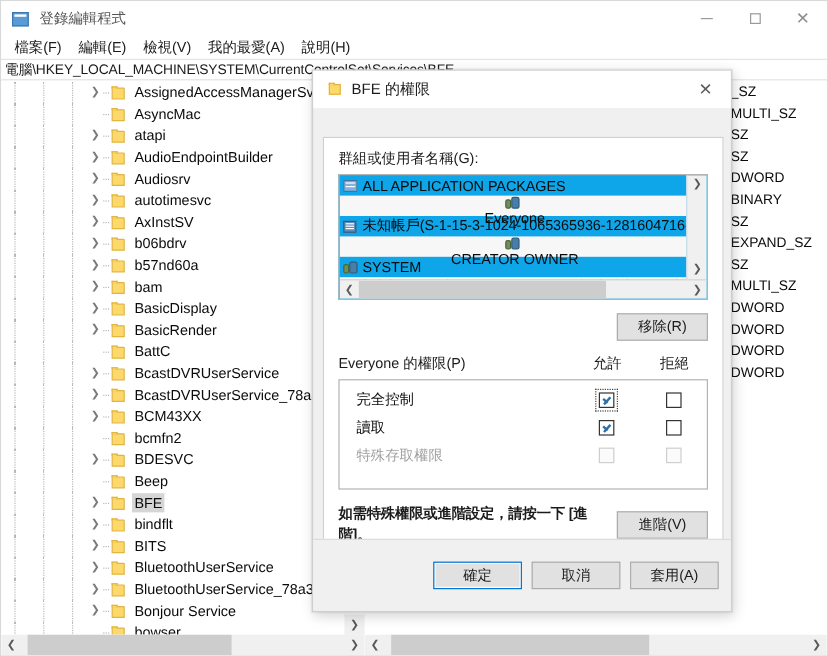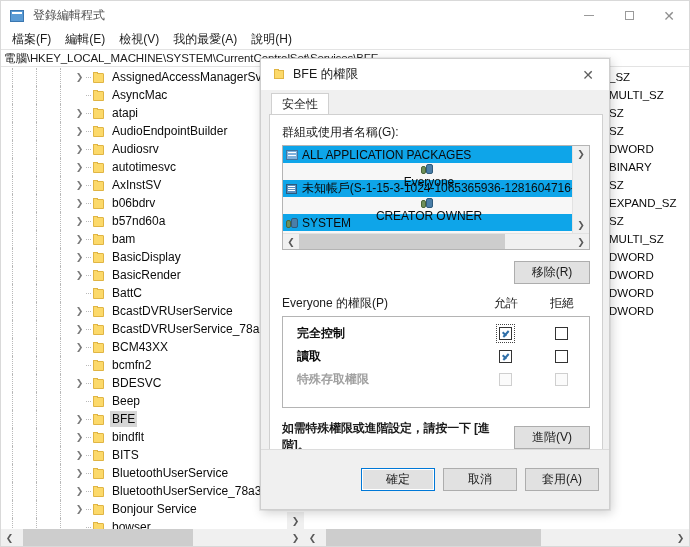--- a/index.html
+++ b/index.html
@@ -202,21 +202,21 @@
 
   .perm-head { display:flex; align-items:flex-end; margin-top:11px; }
   .perm-head .lbl { flex:1; font-size:12px; color:#1b1b1b; }
   .perm-head .col { width:56px; text-align:center; font-size:12px; color:#1b1b1b; }
 
   .permbox {
     margin-top:4px; height:92px; border:1px solid #b4b4b4; background:#ffffff;
     padding-top:5px;
   }
   .permrow { height:23px; display:flex; align-items:center; }
-  .permrow .pname { flex:1; padding-left:14px; font-size:12px; color:#0b0b0b;font-weight:bold; }
+  .permrow .pname { flex:1; padding-left:14px; font-size:12px; color:#0b0b0b; }
   .permrow.dim .pname { color:#a0a0a0; }
   .permrow .pcell { width:56px; display:flex; align-items:center; justify-content:center; }
   .cbx {
     width:13px; height:13px; border:1px solid #333333; background:#ffffff;
     position:relative;
   }
   .cbx.dim { border-color:#cfcfcf; background:#fbfbfb; }
   .cbx.checked::after {
     content:""; position:absolute; left:2px; top:5px; width:5px; height:2px;
     background:#0f0f0f; transform:rotate(42deg);
@@ -718,23 +718,20 @@
     <div class="dlg-icon">
       <div class="fb"></div>
         <div class="ft"></div>
     </div>
     <div class="dlg-title-text">BFE 的權限</div>
     <div class="dlg-close">
       <span>✕</span>
     </div>
   </div>
 
-  <div class="tabstrip">
-    <div class="tab">安全性</div>
-  </div>
 
   <div class="dlg-body">
 
     <div class="fld-label">群組或使用者名稱(G):</div>
 
     <div class="listbox">
       <div class="lb-items" id="grouplist-container">
           <div class="lb-row">
             <div class="lb-icon ic-pkg">
               <div class="a"></div>

